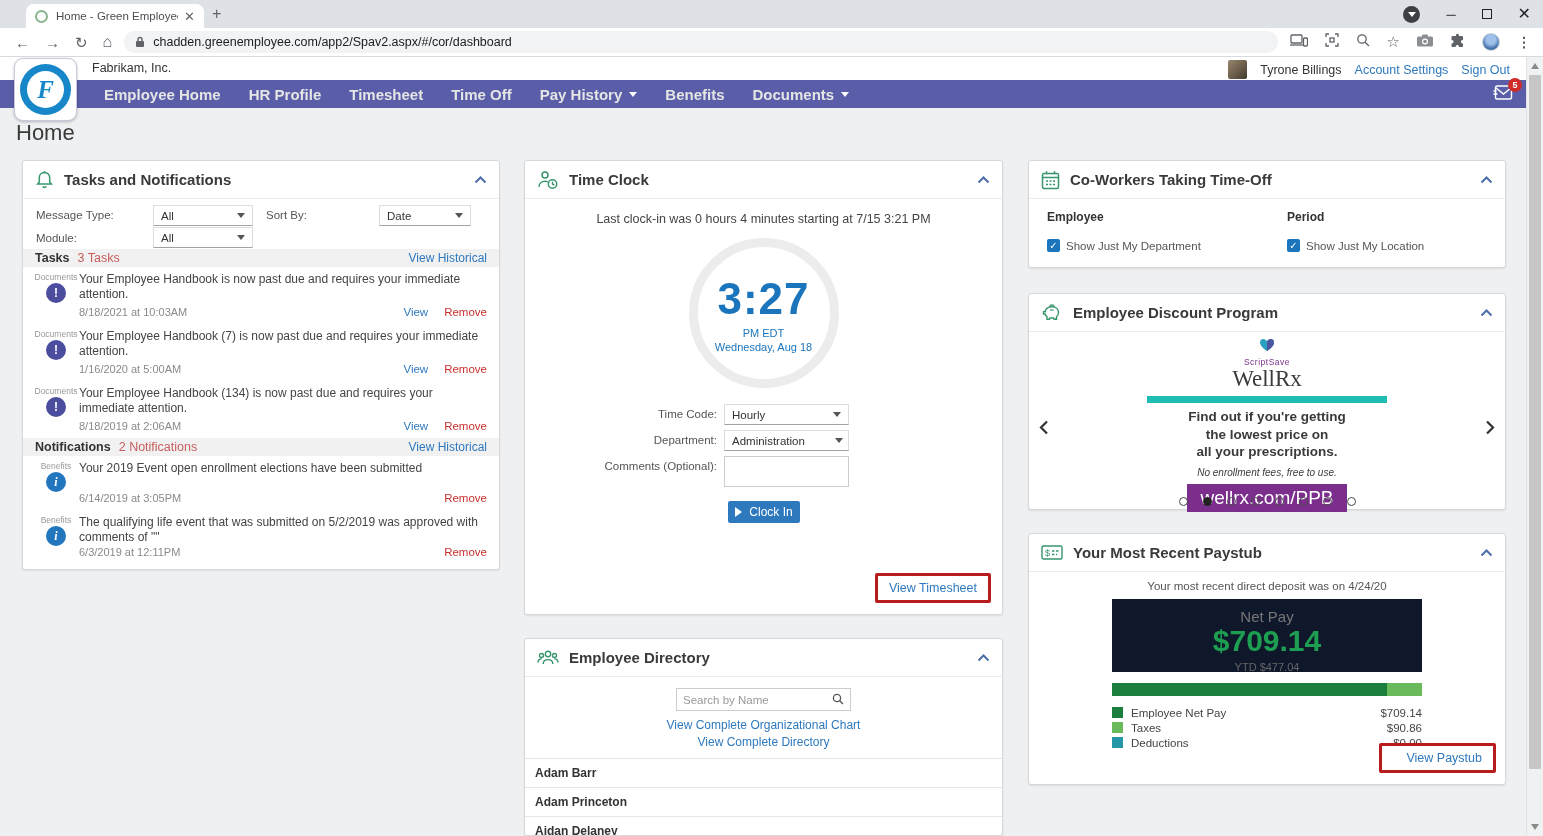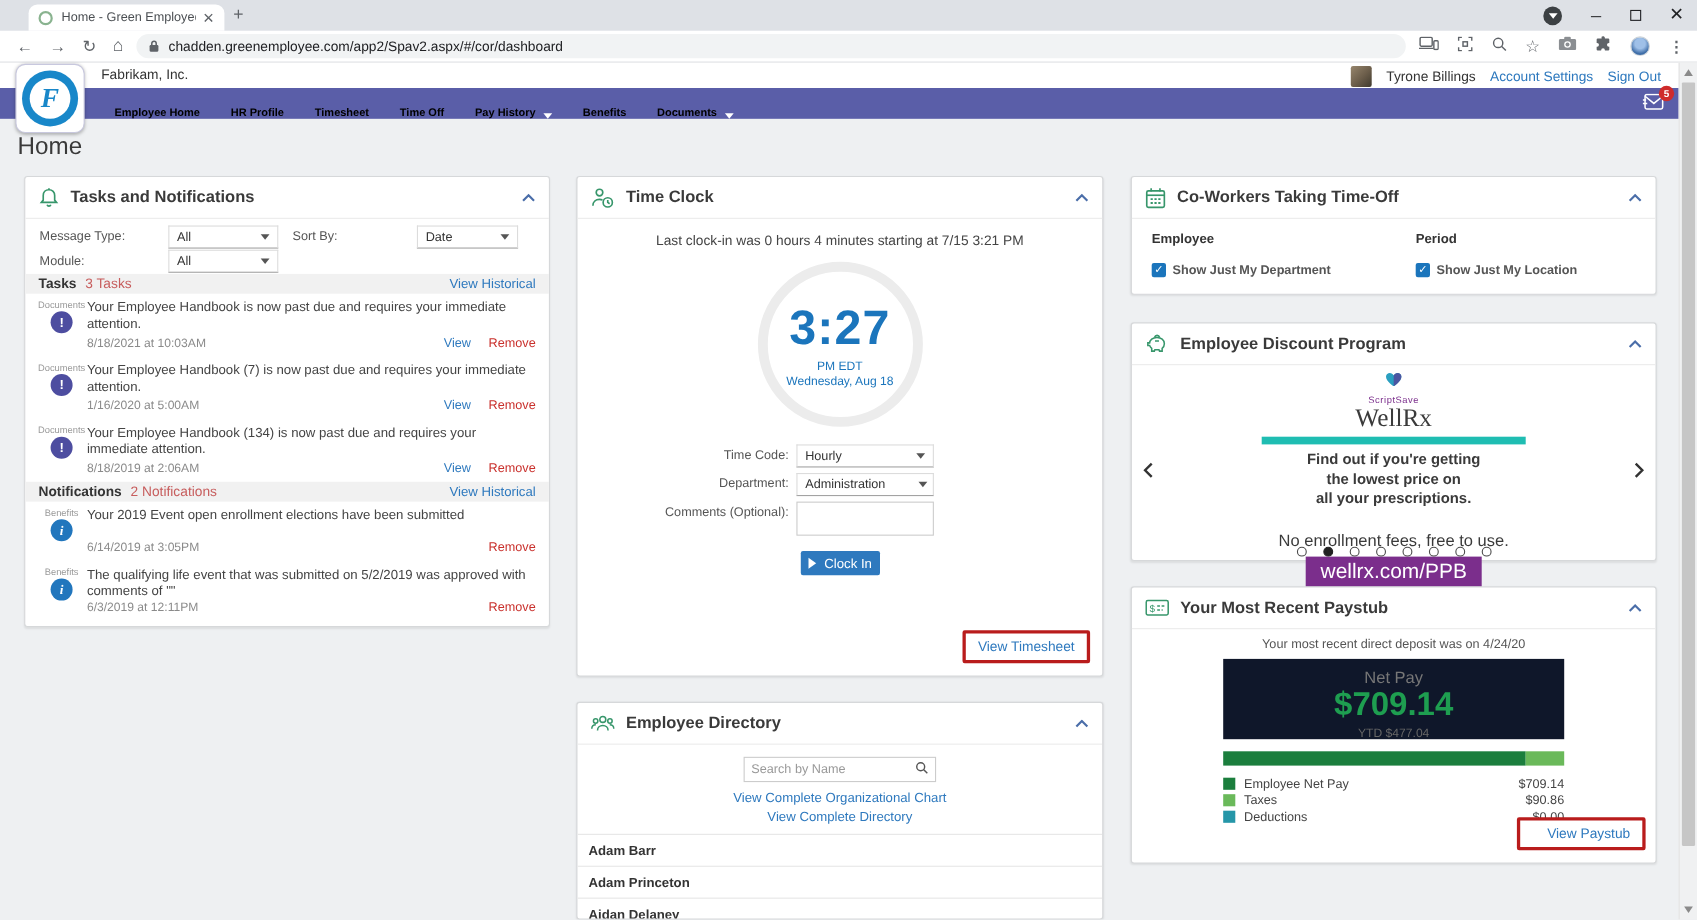--- a/index.html
+++ b/index.html
@@ -34,21 +34,21 @@
   .logo-outer{width:51px;height:51px;border-radius:50%;background:#1887c9;display:flex;align-items:center;justify-content:center;}
   .logo-inner{width:37px;height:37px;border-radius:50%;background:#fff;display:flex;align-items:center;justify-content:center;font-family:"Liberation Serif",serif;font-style:italic;font-weight:bold;font-size:25px;color:#1887c9;}
   .company-name{position:absolute;left:92px;top:61px;font-size:12.5px;color:#333;}
   .userbar{position:absolute;right:33px;top:60px;display:flex;align-items:center;gap:13px;font-size:12.5px;}
   .user-avatar{width:19px;height:19px;border-radius:2px;background:linear-gradient(135deg,#97866d 0%,#6b5d4a 55%,#403a2e 100%);}
   .user-name{color:#333;}
   .user-link{color:#2e79be;}
 
   
   .navbar{position:absolute;top:80px;left:0;right:0;height:28px;background:#5a5ea8;display:flex;align-items:center;padding-left:90px;z-index:5;}
-  .nav-item{color:#000000;font-weight:bold;font-size:10px;padding:0 14px;display:flex;align-items:flex-end;gap:7px;height:28px;}
+  .nav-item{color:#e5e5e5;font-weight:bold;font-size:15px;padding:0 14px;display:flex;align-items:center;gap:7px;height:28px;}
   .nav-caret{width:0;height:0;border-left:4px solid transparent;border-right:4px solid transparent;border-top:5px solid #fff;}
   .mail-wrap{position:absolute;right:29px;top:5px;}
   .mail-badge{position:absolute;top:-7px;right:-8px;background:#cf2b2b;color:#fff;font-size:9px;font-weight:bold;min-width:14px;height:14px;border-radius:8px;display:flex;align-items:center;justify-content:center;padding:0 3px;}
 
   .page-title{position:absolute;left:16px;top:120px;font-size:22px;color:#3a3a3a;}
 
   
   .panel{position:absolute;background:#fff;border:1px solid #d6d8da;border-radius:3px;box-shadow:0 1px 2px rgba(0,0,0,.08);}
   .panel-h{height:38px;display:flex;align-items:center;padding:0 12px;border-bottom:1px solid #ececec;}
   .ph-icon{margin-right:10px;display:flex;}
@@ -112,31 +112,31 @@
   .dir-rows{margin-top:9px;}
   .dir-row{height:29px;border-top:1px solid #e6e6e6;display:flex;align-items:center;padding:0 10px;font-size:12px;font-weight:bold;color:#333;}
 
   
   .cw-body{position:relative;height:68px;}
   .cw-col{position:absolute;top:11px;}
   .cw-col.c1{left:18px;} .cw-col.c2{left:258px;}
   .cw-head{font-size:12px;font-weight:bold;color:#333;}
   .cw-check{display:flex;align-items:center;margin-top:15px;gap:6px;}
   .checkbox{width:13px;height:13px;background:#1b75bc;border-radius:2px;color:#fff;font-size:10px;line-height:1;display:flex;align-items:center;justify-content:center;flex:none;}
-  .cw-label{font-size:11.5px;color:#555;font-weight:bold;}
+  .cw-label{font-size:11.5px;color:#555;}
 
   
   .disc-body{position:relative;height:177px;text-align:center;}
   .car-arrow{position:absolute;top:82px;display:flex;}
   .car-arrow.left{left:10px;} .car-arrow.right{right:10px;}
   .brand-small{font-size:8.5px;color:#7b2e8c;letter-spacing:.5px;margin-top:1px;}
   .brand-large{font-size:23px;color:#3b3b3b;font-family:"Liberation Serif",serif;line-height:1;}
   .teal-bar{width:240px;height:7px;background:#1fbdb2;margin:6px auto 5px;}
   .headline{font-size:13.5px;font-weight:bold;color:#3a3a3a;line-height:1.3;}
-  .subline{font-size:15px;color:#3a3a3a;margin-top:21px;}
+  .subline{font-size:10px;color:#3a3a3a;margin-top:6px;font-style:italic;}
   .cta-box{display:inline-block;background:#7b2e8c;color:#fff;font-size:19px;padding:3px 13px;margin-top:6px;}
   .dots{position:absolute;bottom:9px;left:0;right:0;display:flex;justify-content:center;gap:15px;}
   .dot{width:9px;height:9px;border-radius:50%;border:1.5px solid #4a4a4a;}
   .dot.active{background:#222;border-color:#222;}
   .disc-heart{margin-top:6px;}
 
   
   .ps-note{text-align:center;font-size:11.5px;color:#555;margin-top:8px;}
   .ps-box{margin:7px auto 0;width:310px;height:73px;background:#0f172a;text-align:center;padding-top:9px;}
   .ps-netlabel{font-size:15px;color:#777;}

